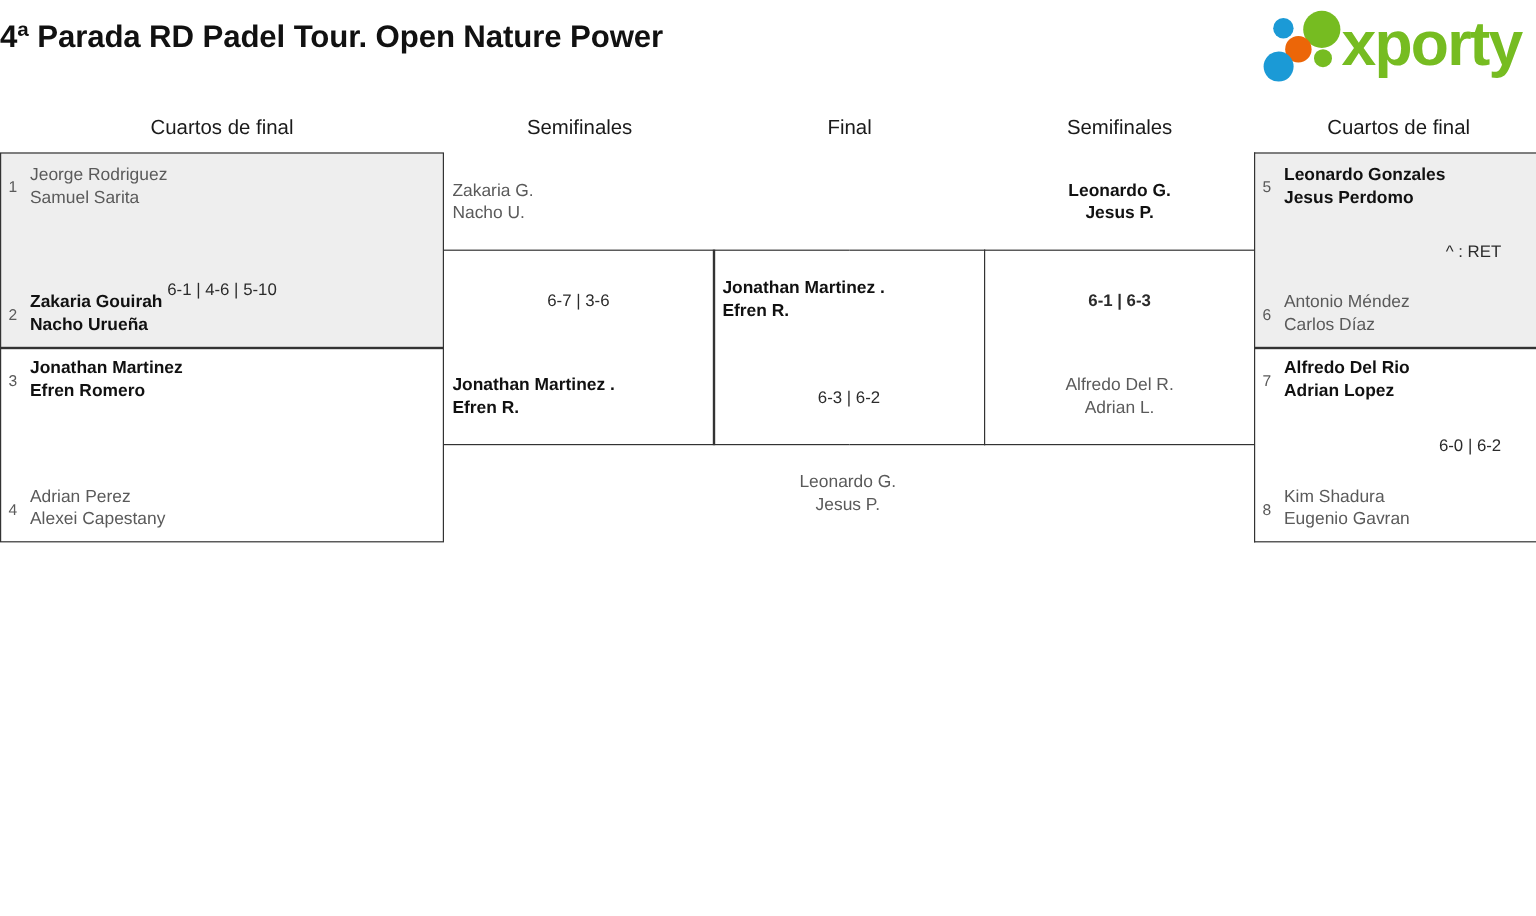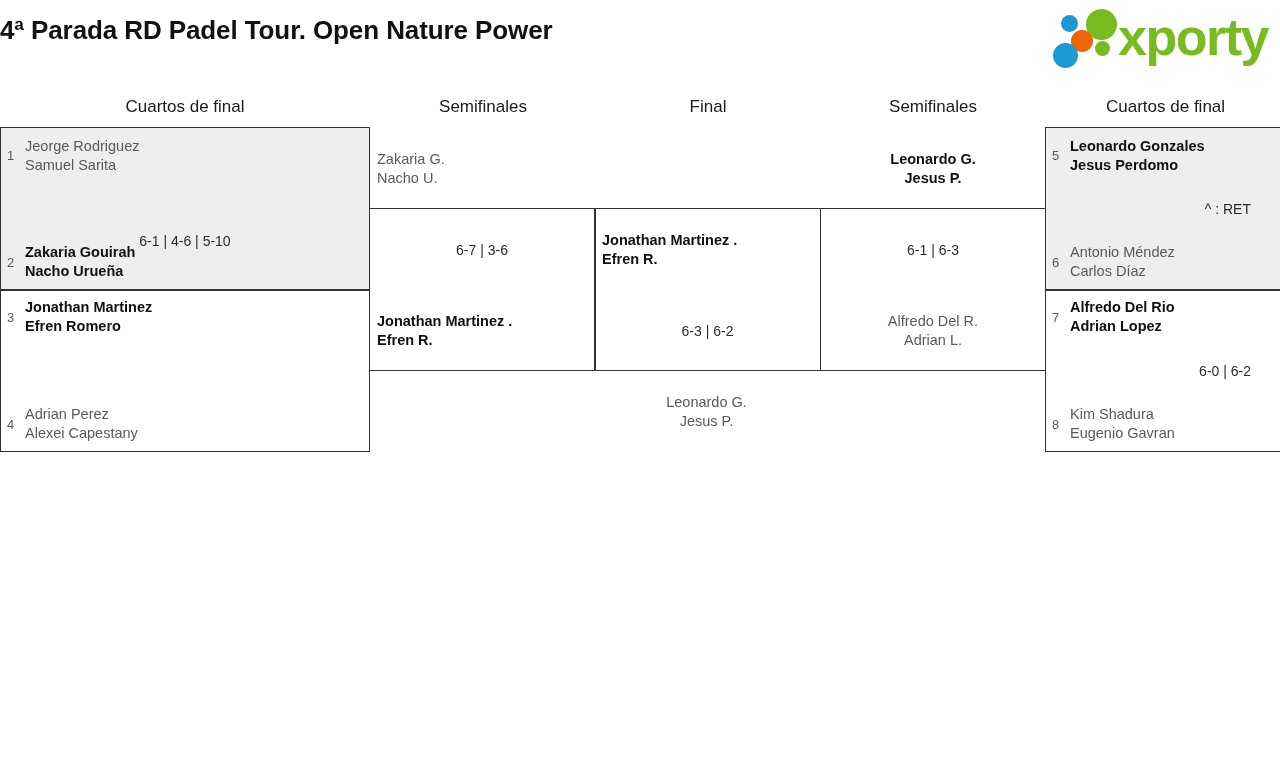--- a/index.html
+++ b/index.html
@@ -225,21 +225,21 @@
   <div class="conn" style="left:708px; top:370px; width:112px; height:1px;"></div>
   <div class="conn" style="left:820px; top:208px; width:1px; height:163px;"></div>
 
   <div class="match-box no-right" style="left:820px; top:208px; width:225px; height:163px;"></div>
 
   <div class="team winner align-right" style="left:828px; top:150px; width:210px;">
     <span class="nm">Leonardo G.</span>
     <span class="nm">Jesus P.</span>
   </div>
 
-  <div class="score align-center" style="left:828px; top:241px; width:210px;">6-1 | 6-3</div>
+  <div class="score align-center" style="left:828px; top:241px; width:210px;font-weight:bold;">6-1 | 6-3</div>
 
   <div class="team loser align-right" style="left:828px; top:312px; width:210px;">
     <span class="nm">Alfredo Del R.</span>
     <span class="nm">Adrian L.</span>
   </div>
 
   <div class="match-box shaded no-right" style="left:1045px; top:127px; width:235px; height:163px;"></div>
 
   <div class="seed" style="left:1052px; top:147px;">5</div>
   <div class="team winner" style="left:1070px; top:137px;">

